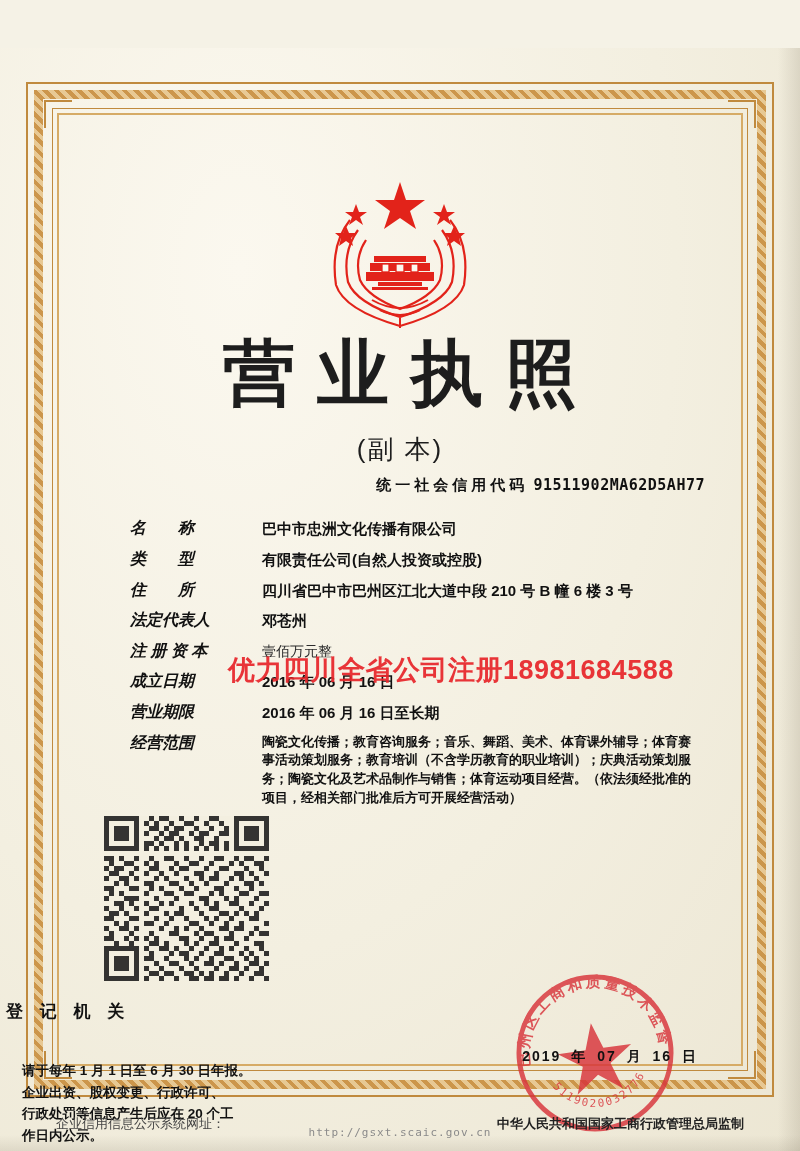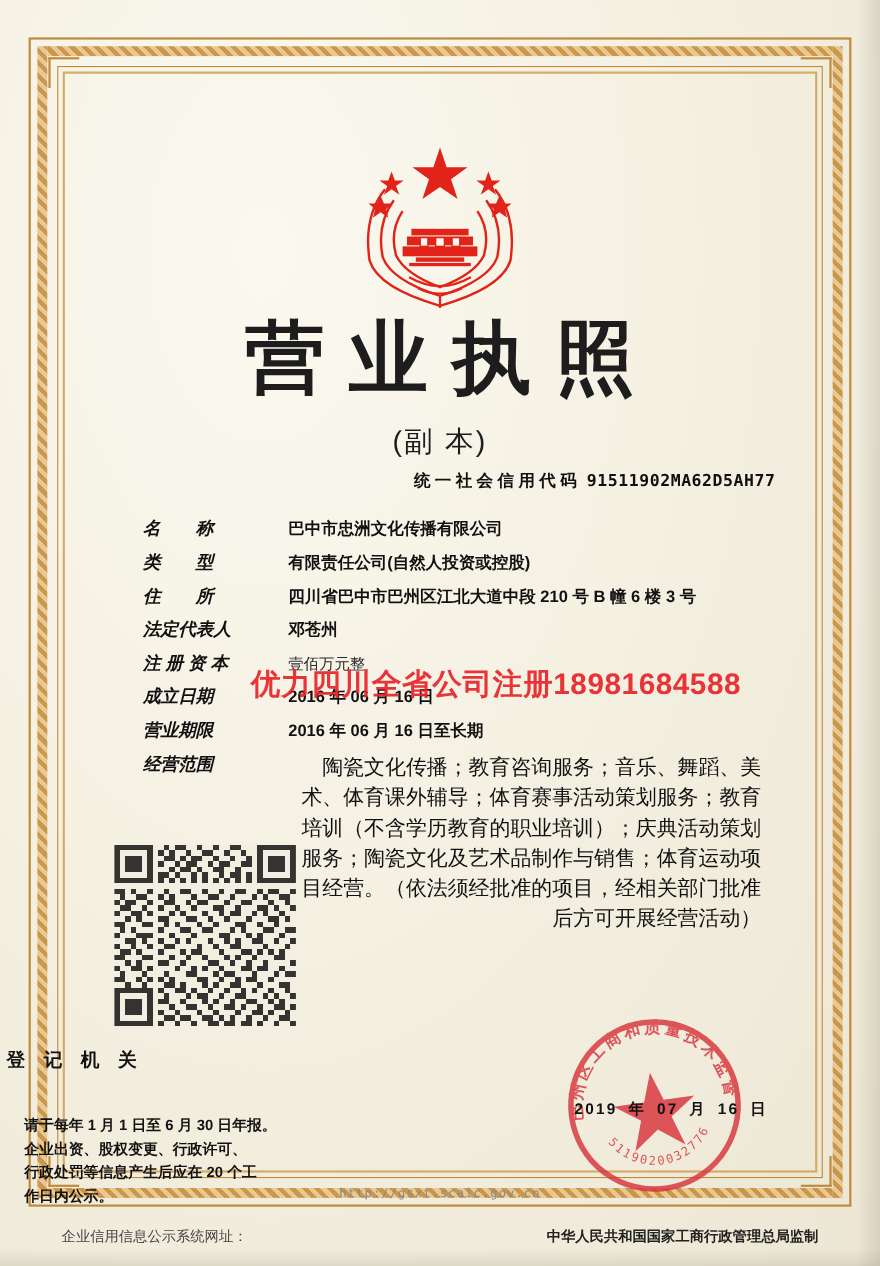--- a/index.html
+++ b/index.html
@@ -8,20 +8,21 @@
     background:#f5f2e6;
     font-family:"Liberation Sans","DejaVu Sans",sans-serif;
     position:relative;
     overflow:hidden;
   }
   
   #paper{
     position:absolute;inset:0;
     background:
       radial-gradient(ellipse at 30% 20%, #fbf8ef 0%, #f3efe0 55%, #ece6d3 100%);
+    margin-top: 48px;
   }
   .border-outer{
     position:absolute;
     left:26px;top:34px;right:26px;bottom:54px;
     border:2px solid #c08a3e;
   }
   .border-mid{
     position:absolute;
     left:34px;top:42px;right:34px;bottom:62px;
     border:9px solid #cfa05a;
@@ -78,24 +79,23 @@
   .row{display:flex;align-items:flex-start;margin-bottom:9px;}
   .label{
     width:112px;flex:0 0 112px;
     font-size:16px;font-weight:bold;color:#111;
     display:flex;justify-content:space-between;font-style:italic;
   }
   .value{
     font-size:15px;color:#111;font-weight:bold;
     line-height:1.45;
     padding-left:20px;
-    text-align:right;
   }
   .value.small{font-size:14px;font-weight:normal;color:#222;}
-  .value.scope{font-size:19px;font-weight:normal;max-width:430px;}
+  .value.scope{font-size:13px;font-weight:bold;max-width:430px;}
   .value.date{font-weight:bold;}
   .value.grey{color:#2b2b2b;}
 
   
   .watermark{
     position:absolute;left:228px;top:604px;
     font-size:27px;font-weight:bold;color:#e8262b;
     letter-spacing:.5px;
     white-space:nowrap;
     opacity:.93;

